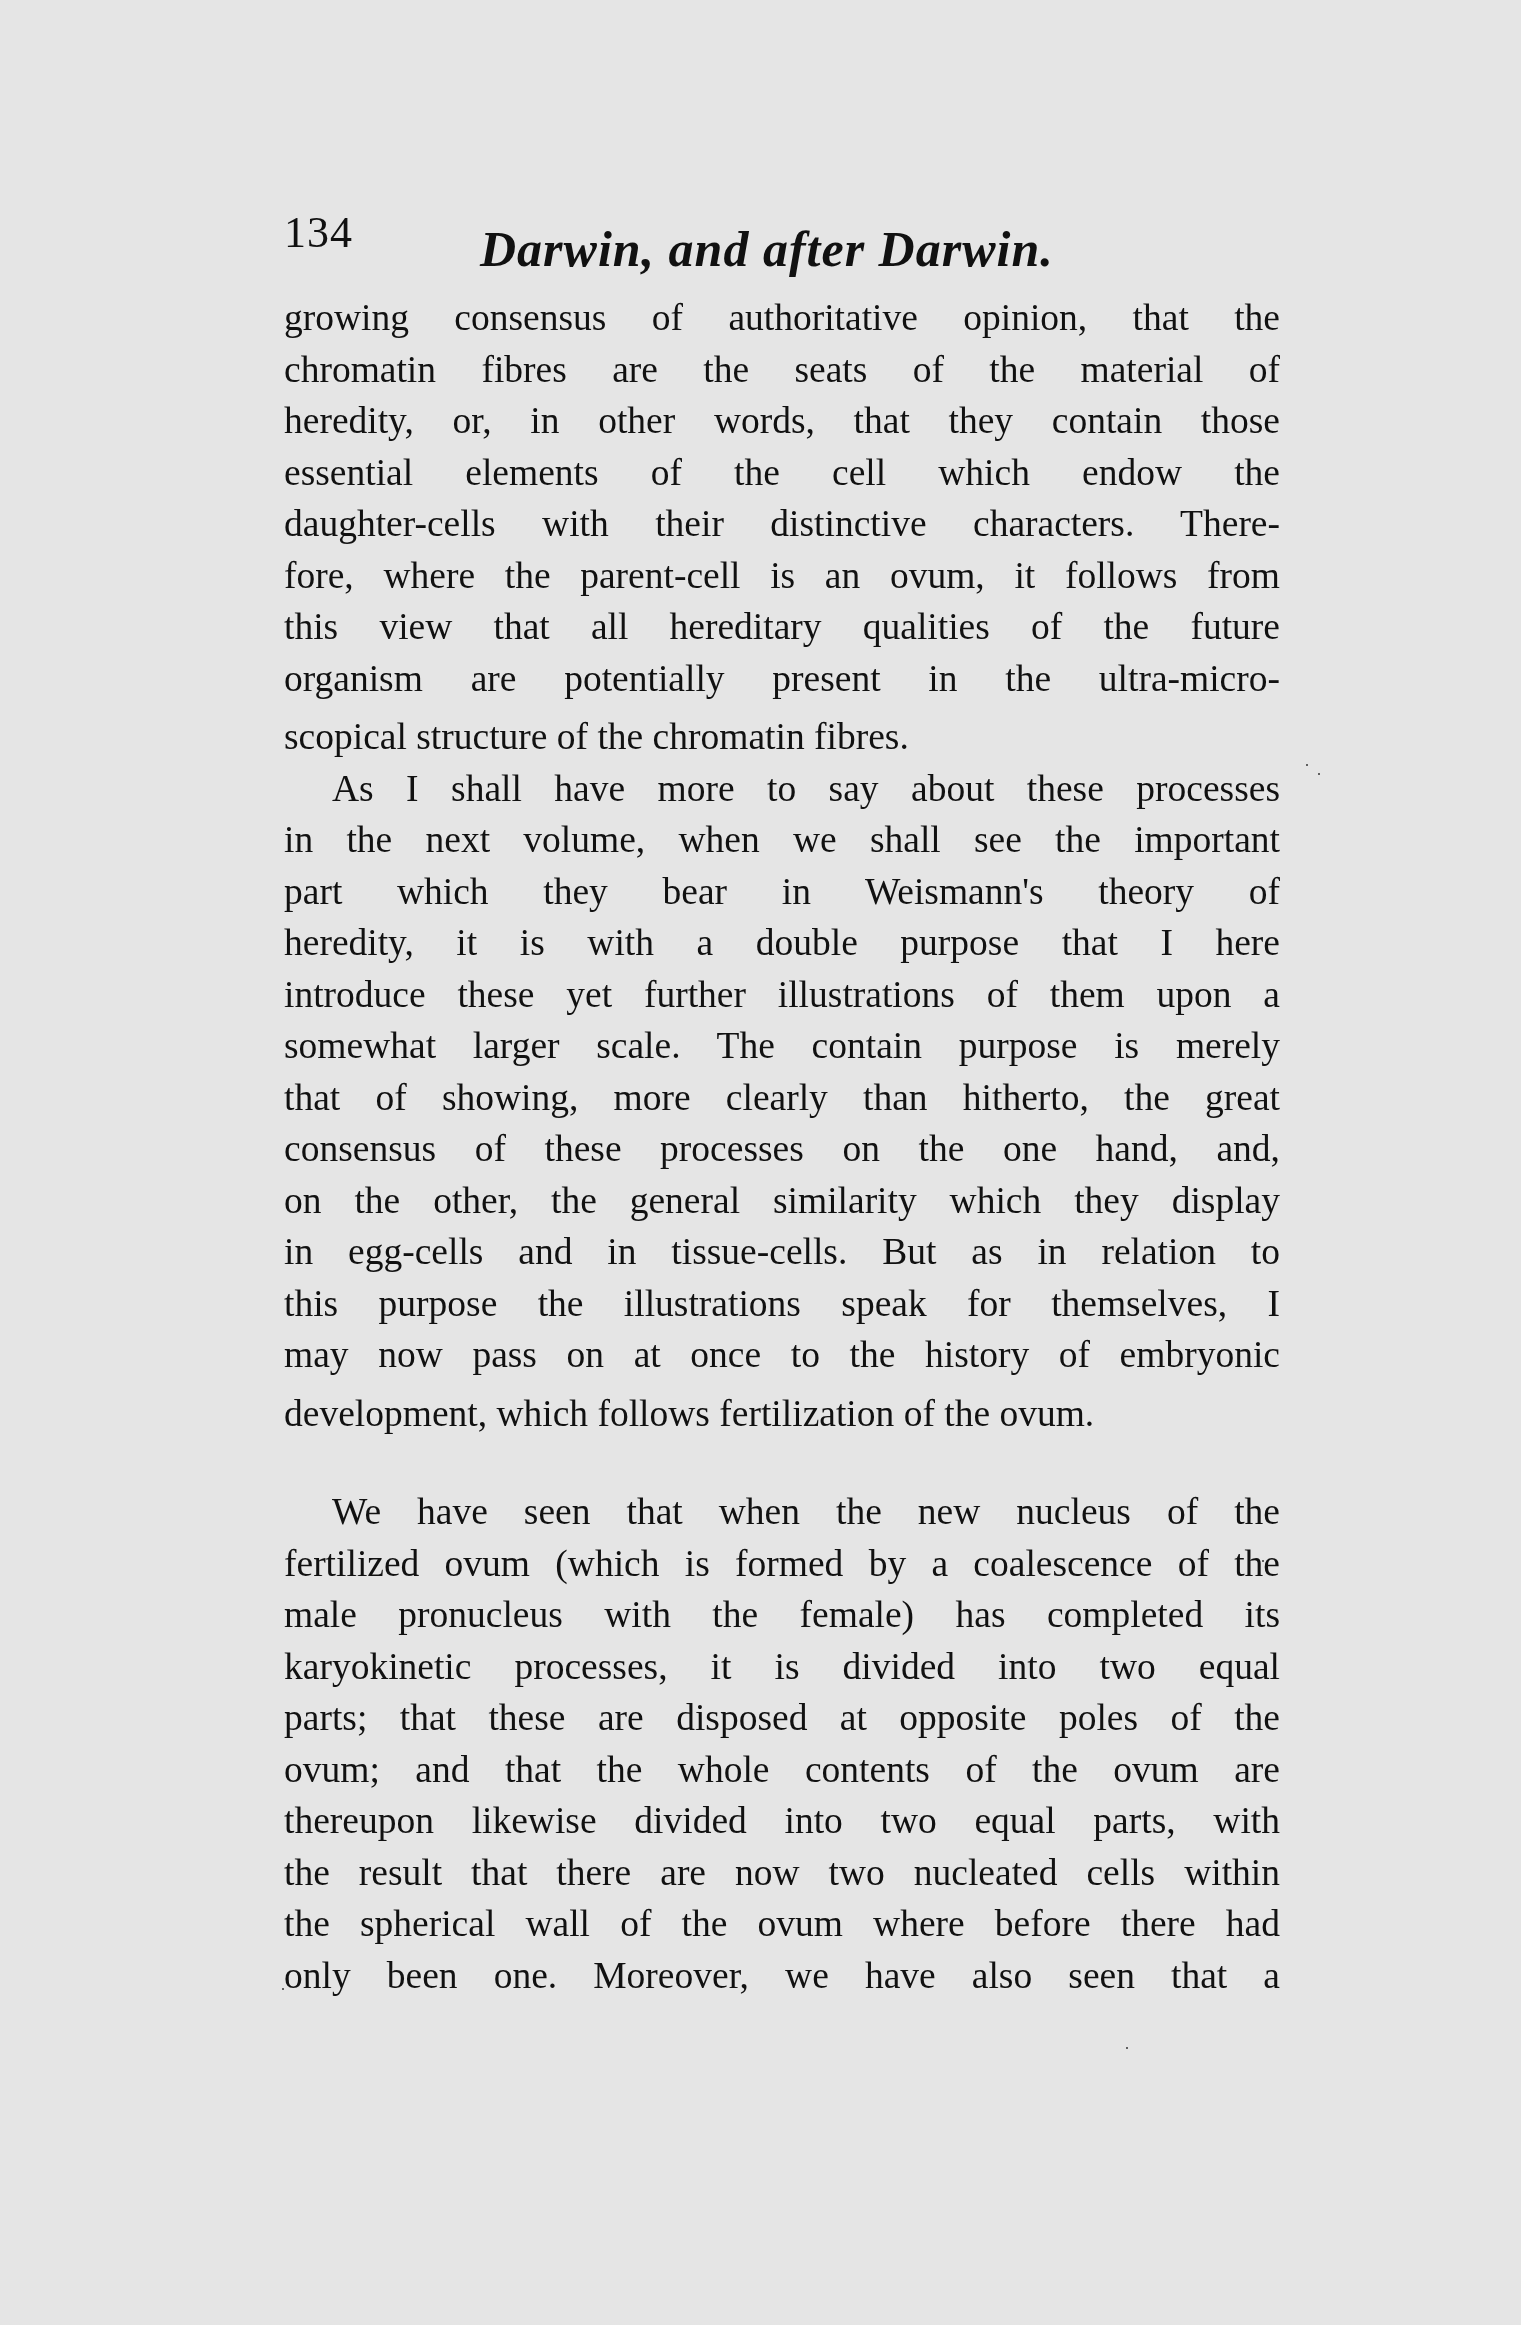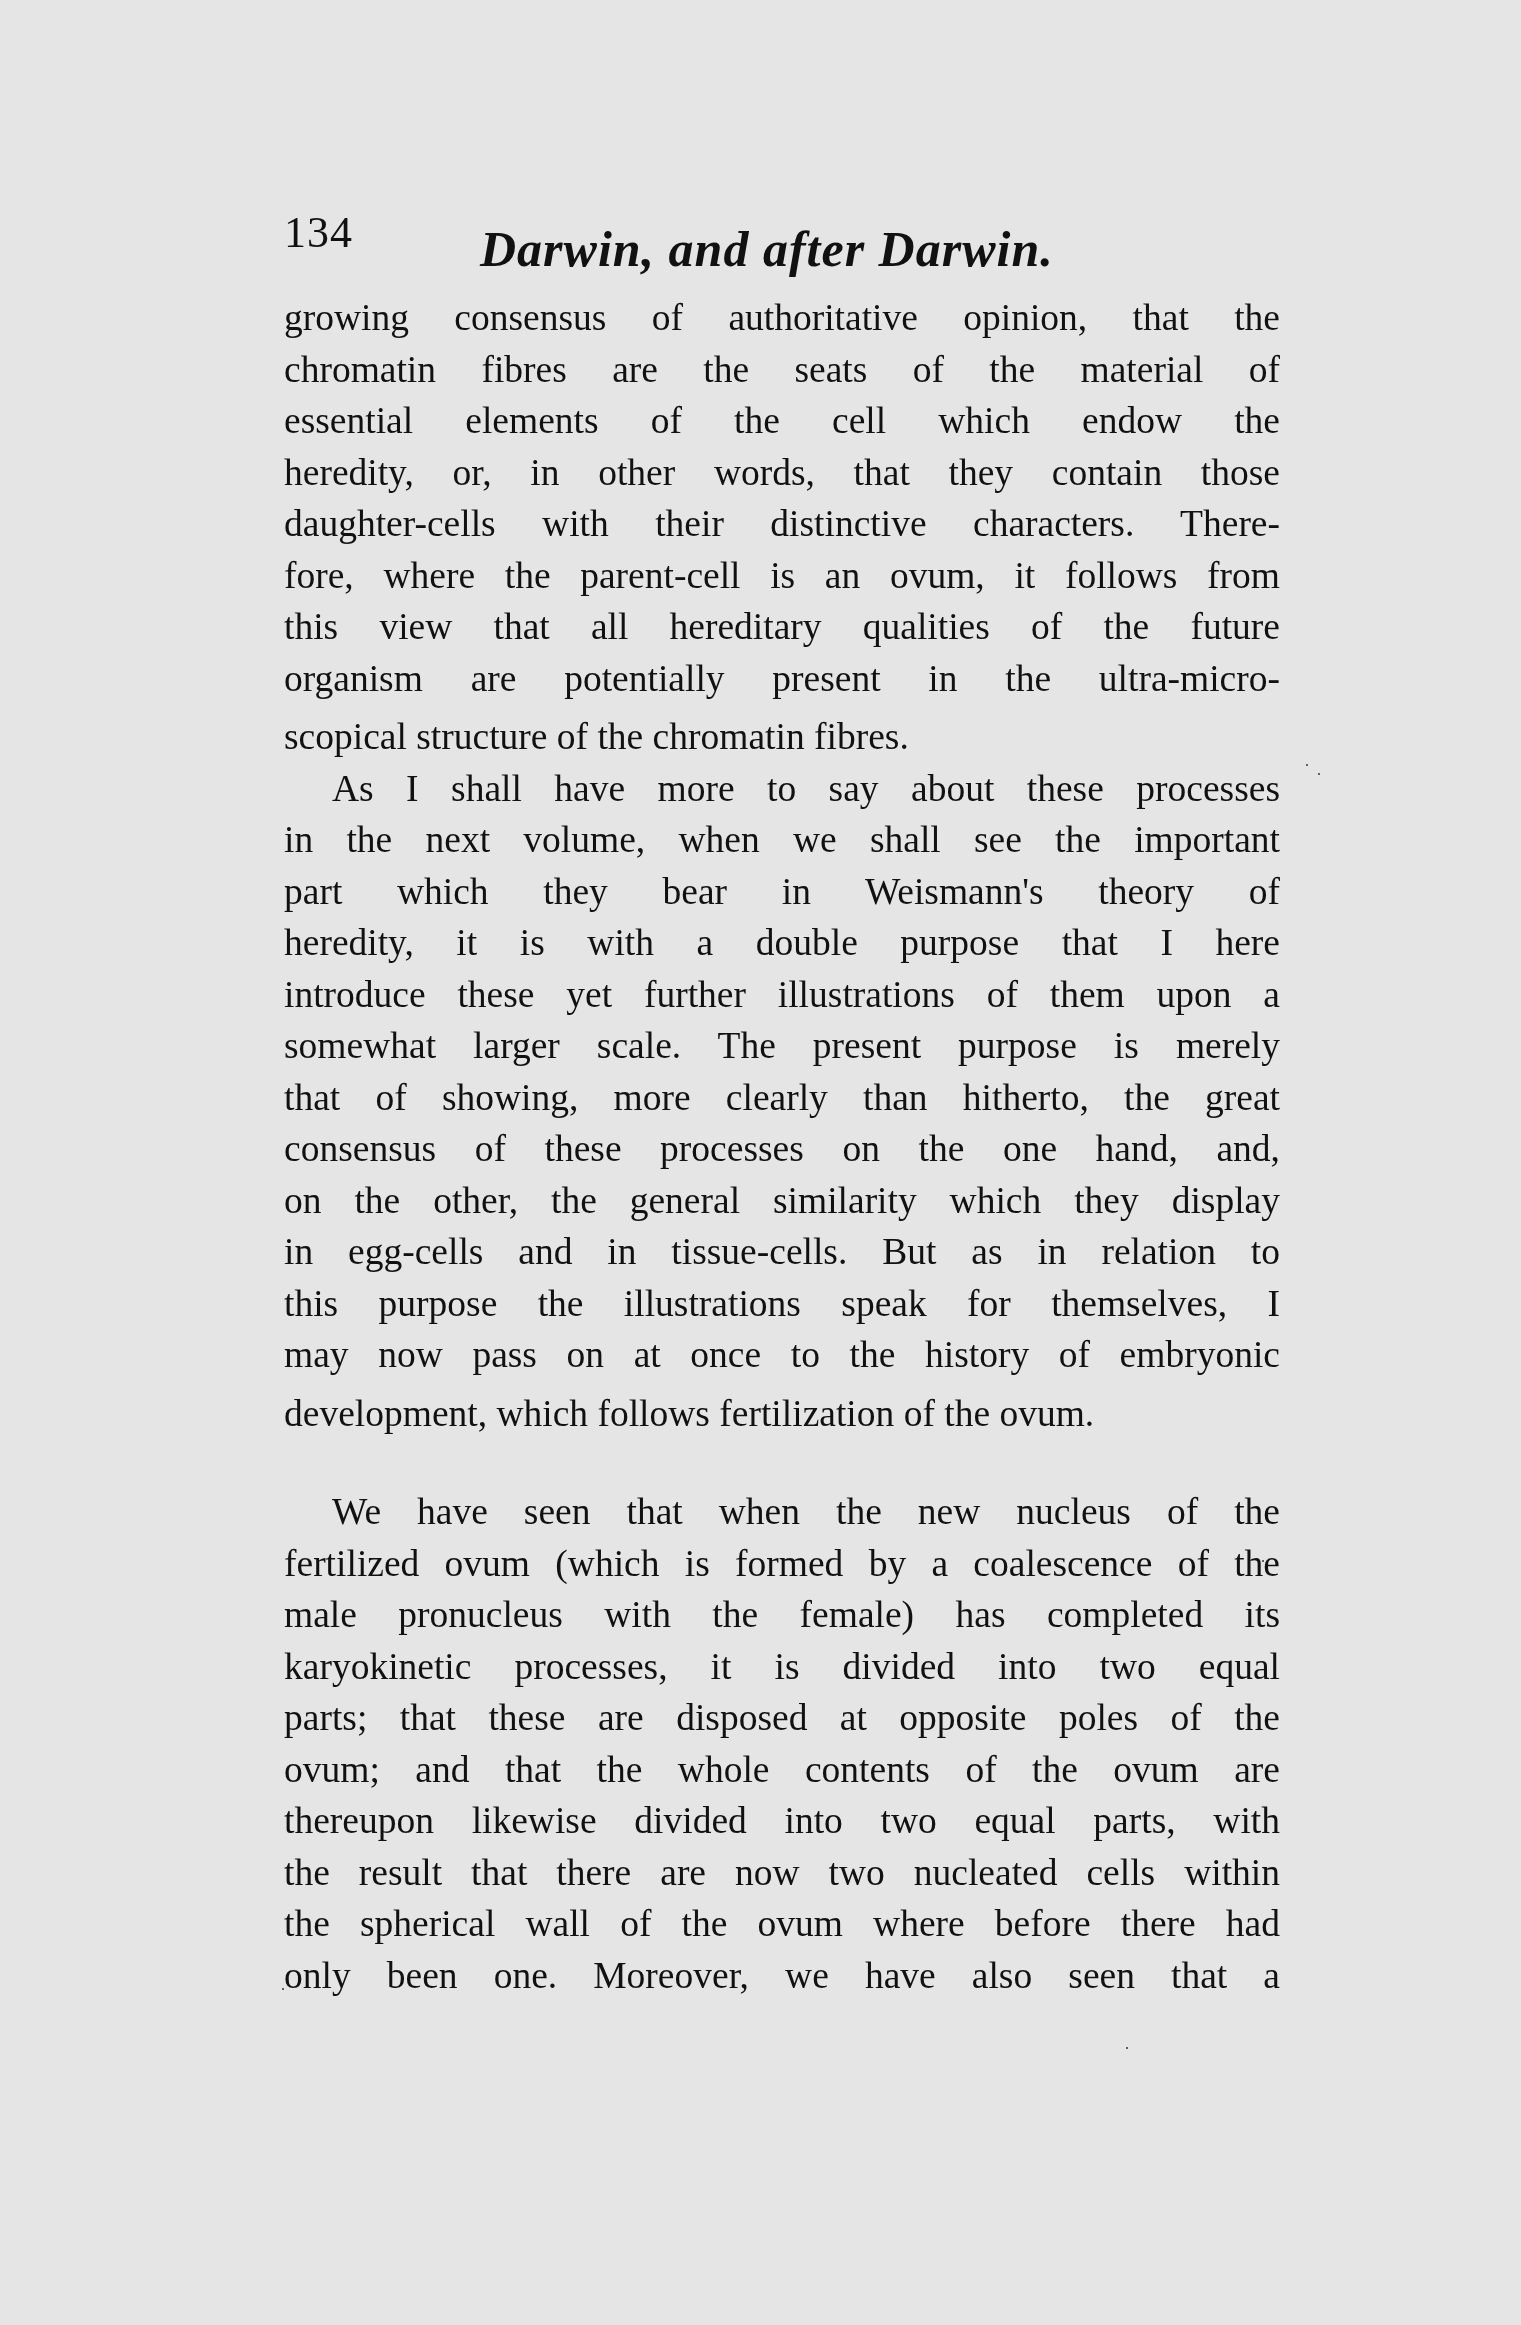--- a/index.html
+++ b/index.html
@@ -91,36 +91,36 @@
   <div class="running-head">
     <span class="page-number">134</span>
     <span class="running-title">Darwin, and after Darwin.</span>
   </div>
 
   <div class="body-text">
 
     <div class="paragraph">
       <span class="line">growing consensus of authoritative opinion, that the</span>
       <span class="line">chromatin fibres are the seats of the material of</span>
+      <span class="line">heredity, or, in other words, that they contain those</span>
       <span class="line">essential elements of the cell which endow the</span>
-      <span class="line">heredity, or, in other words, that they contain those</span>
       <span class="line">daughter-cells with their distinctive characters. There-</span>
       <span class="line">fore, where the parent-cell is an ovum, it follows from</span>
       <span class="line">this view that all hereditary qualities of the future</span>
       <span class="line">organism are potentially present in the ultra-micro-</span>
       <span class="line last">scopical structure of the chromatin fibres.</span>
     </div>
 
     <div class="paragraph">
       <span class="line indent">As I shall have more to say about these processes</span>
       <span class="line">in the next volume, when we shall see the important</span>
       <span class="line">part which they bear in Weismann's theory of</span>
       <span class="line">heredity, it is with a double purpose that I here</span>
       <span class="line">introduce these yet further illustrations of them upon a</span>
-      <span class="line">somewhat larger scale. The present purpose is merely</span>
+      <span class="line">somewhat larger scale. The contain purpose is merely</span>
       <span class="line">that of showing, more clearly than hitherto, the great</span>
       <span class="line">consensus of these processes on the one hand, and,</span>
       <span class="line">on the other, the general similarity which they display</span>
       <span class="line">in egg-cells and in tissue-cells. But as in relation to</span>
       <span class="line">this purpose the illustrations speak for themselves, I</span>
       <span class="line">may now pass on at once to the history of embryonic</span>
       <span class="line last">development, which follows fertilization of the ovum.</span>
     </div>
 
     <span class="para-gap"></span>

